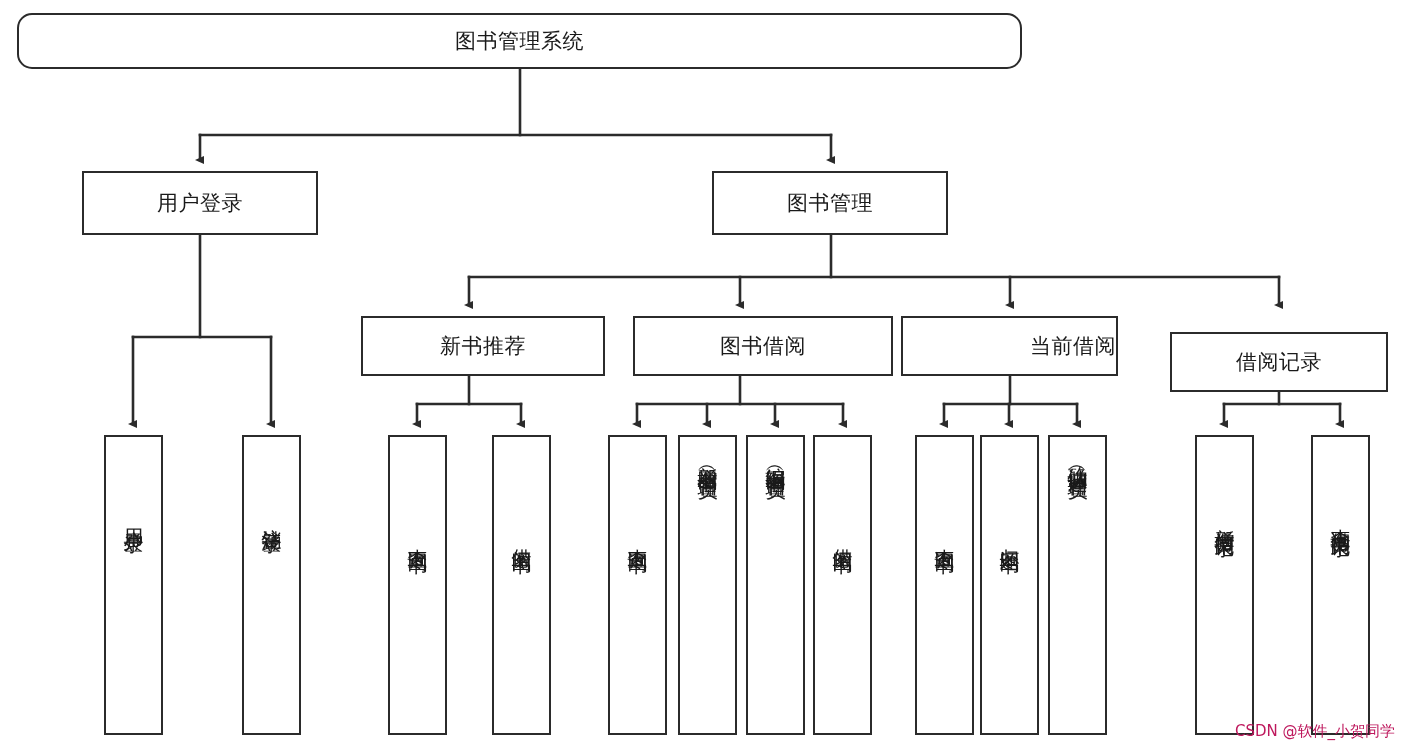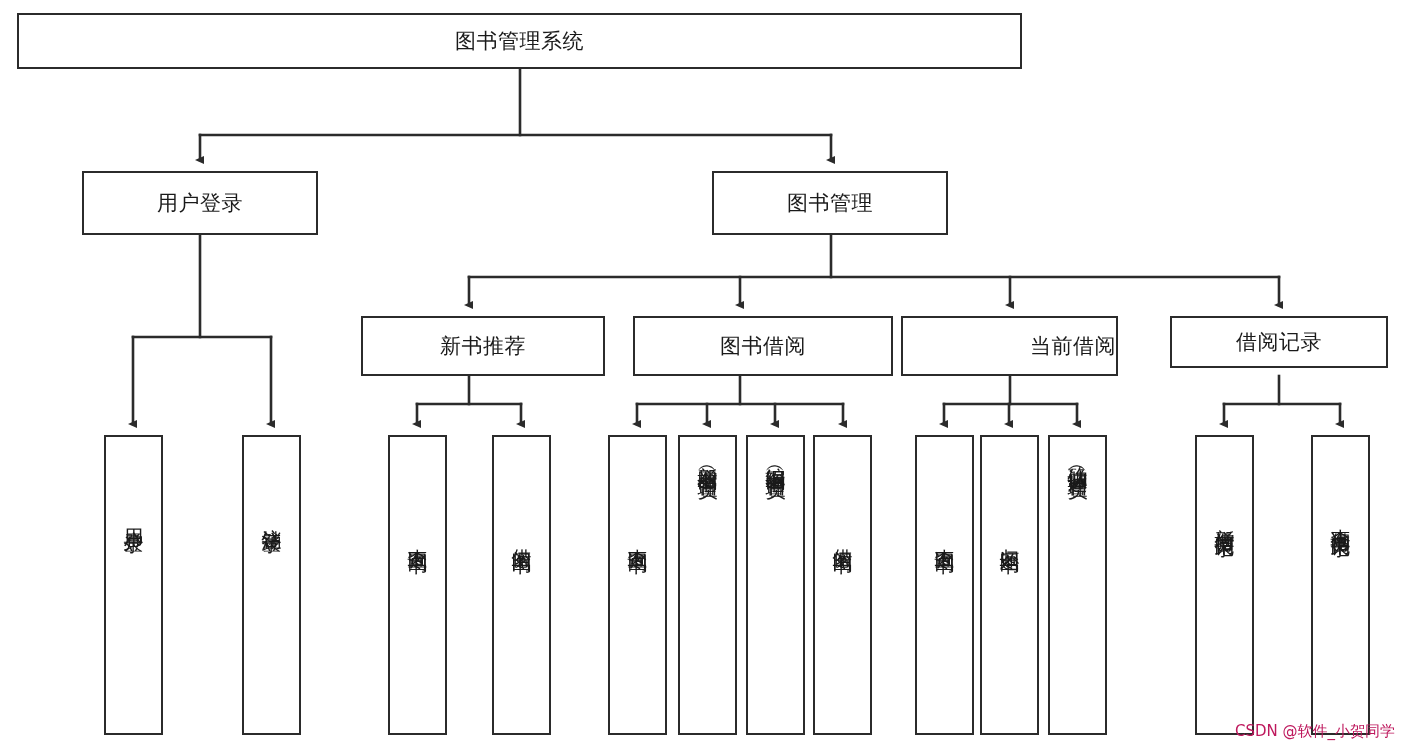--- a/index.html
+++ b/index.html
@@ -113,21 +113,21 @@
       <path d="M1009,404 L1009,424" marker-end="url(#arrow)"></path>
       <path d="M1077,404 L1077,424" marker-end="url(#arrow)"></path>
 
       <path d="M1279,376 L1279,404"></path>
       <path d="M1224,404 L1340,404"></path>
       <path d="M1224,404 L1224,424" marker-end="url(#arrow)"></path>
       <path d="M1340,404 L1340,424" marker-end="url(#arrow)"></path>
     </g>
   </svg>
 
-  <div class="node" style="left:17px; top:13px; width:1005px; height:56px;">
+  <div class="node" style="left:17px; top:13px; width:1005px; height:56px;border-radius:15px;">
     <span class="node-label">图书管理系统</span>
   </div>
 
   <div class="node" style="left:82px; top:171px; width:236px; height:64px;">
     <span class="node-label">用户登录</span>
   </div>
 
   <div class="node" style="left:712px; top:171px; width:236px; height:64px;align-items:center;">
     <span class="node-label">图书管理</span>
   </div>
@@ -137,21 +137,21 @@
   </div>
 
   <div class="node" style="left:633px; top:316px; width:260px; height:60px;">
     <span class="node-label">图书借阅</span>
   </div>
 
   <div class="node" style="left:901px; top:316px; width:217px; height:60px;justify-content:flex-end;">
     <span class="node-label">当前借阅</span>
   </div>
 
-  <div class="node" style="left:1170px; top:316px; width:218px; height:52px;">
+  <div class="node" style="left:1170px; top:332px; width:218px; height:60px;">
     <span class="node-label">借阅记录</span>
   </div>
 
   <div class="node leaf pad-mid" style="left:104px; top:435px; width:59px; height:300px;">
     <span class="node-label">用户登录</span>
   </div>
 
   <div class="node leaf pad-mid" style="left:242px; top:435px; width:59px; height:300px;">
     <span class="node-label">注销登录</span>
   </div>

